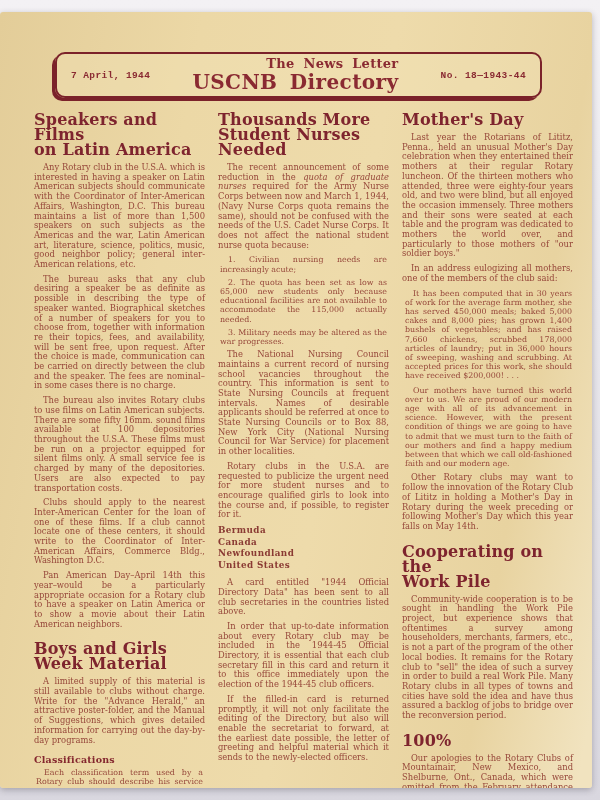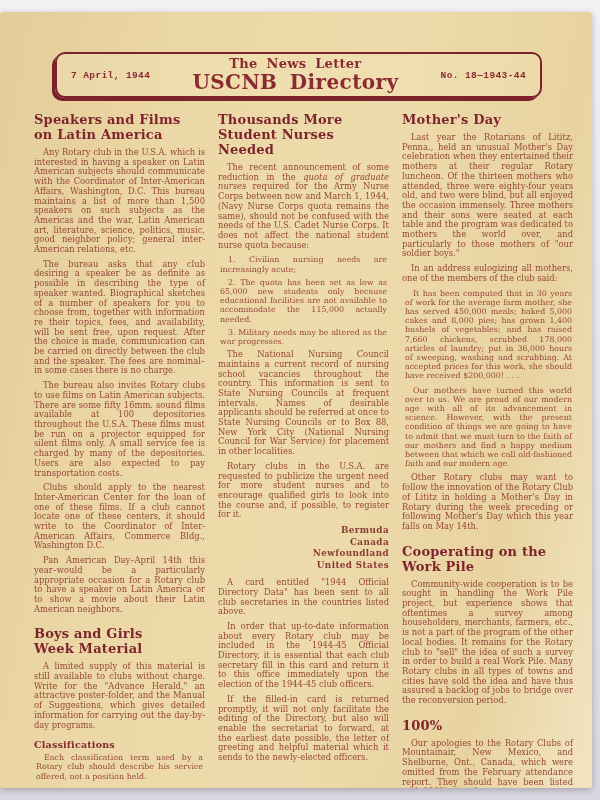--- a/index.html
+++ b/index.html
@@ -20,53 +20,53 @@
     position:absolute;left:55px;top:40px;width:487px;height:46px;
     border:2px solid #7b222a;border-radius:10px;
     box-shadow:-3px 3px 0 #7b222a;
     display:flex;align-items:center;justify-content:space-between;
     padding:0 14px;box-sizing:border-box;
     background:rgba(243,228,186,.35);
   }
   .mh-date,.mh-issue{
     font-size:9.5px;font-weight:bold;color:#8a2a32;letter-spacing:.4px;white-space:nowrap;font-family:Liberation Mono, monospace;
   }
-  .mh-title{ text-align:center;color:#8a2a32;line-height:1.05; }
+  .mh-title{ text-align:right;color:#8a2a32;line-height:1.05; }
   .mh-title .l1{font-size:13px;font-weight:bold;word-spacing:4px;letter-spacing:.3px;}
   .mh-title .l2{font-size:20px;font-weight:bold;word-spacing:5px;letter-spacing:.4px;margin-top:1px;}
   
   .cols{
     position:absolute;left:34px;top:100px;width:538px;
     display:flex;gap:13px;align-items:flex-start;
   }
   .col{width:171px;flex:0 0 171px;}
   .col > :first-child{margin-top:0;}
   .heading{
-    font-size:13px;font-weight:bold;color:#7e242e;line-height:15px;
+    font-size:16px;font-weight:bold;color:#7e242e;line-height:15px;
     margin:12px 0 6px;white-space:pre-line;letter-spacing:.2px;
   }
   .subheading{
     font-size:9.5px;font-weight:bold;color:#84262e;margin:9px 0 3px;letter-spacing:.2px;
   }
   .para{
     font-size:8.4px;line-height:9.7px;color:#96473a;
     text-align:justify;text-indent:9px;margin:0 0 5px;
   }
   .para em{font-style:italic;}
   .item{
     font-size:7.9px;line-height:9.2px;color:#96473a;
     text-align:justify;text-indent:8px;margin:0 2px 4px 2px;
   }
   .quote{
     font-size:7.9px;line-height:9.2px;color:#96473a;
     text-align:justify;text-indent:8px;margin:0 1px 5px 3px;
   }
   .center{
     font-size:8.8px;font-weight:bold;color:#8a3a33;line-height:11.5px;
-    text-align:right;white-space:pre-line;margin:2px 0 7px;letter-spacing:.4px;
+    text-align:left;white-space:pre-line;margin:2px 0 7px;letter-spacing:.4px;
   }
 </style>
 </head>
 <body>
 
 <div class="paper">
 
   <div class="masthead">
     <span class="mh-date">7 April, 1944</span>
     <span class="mh-title">

